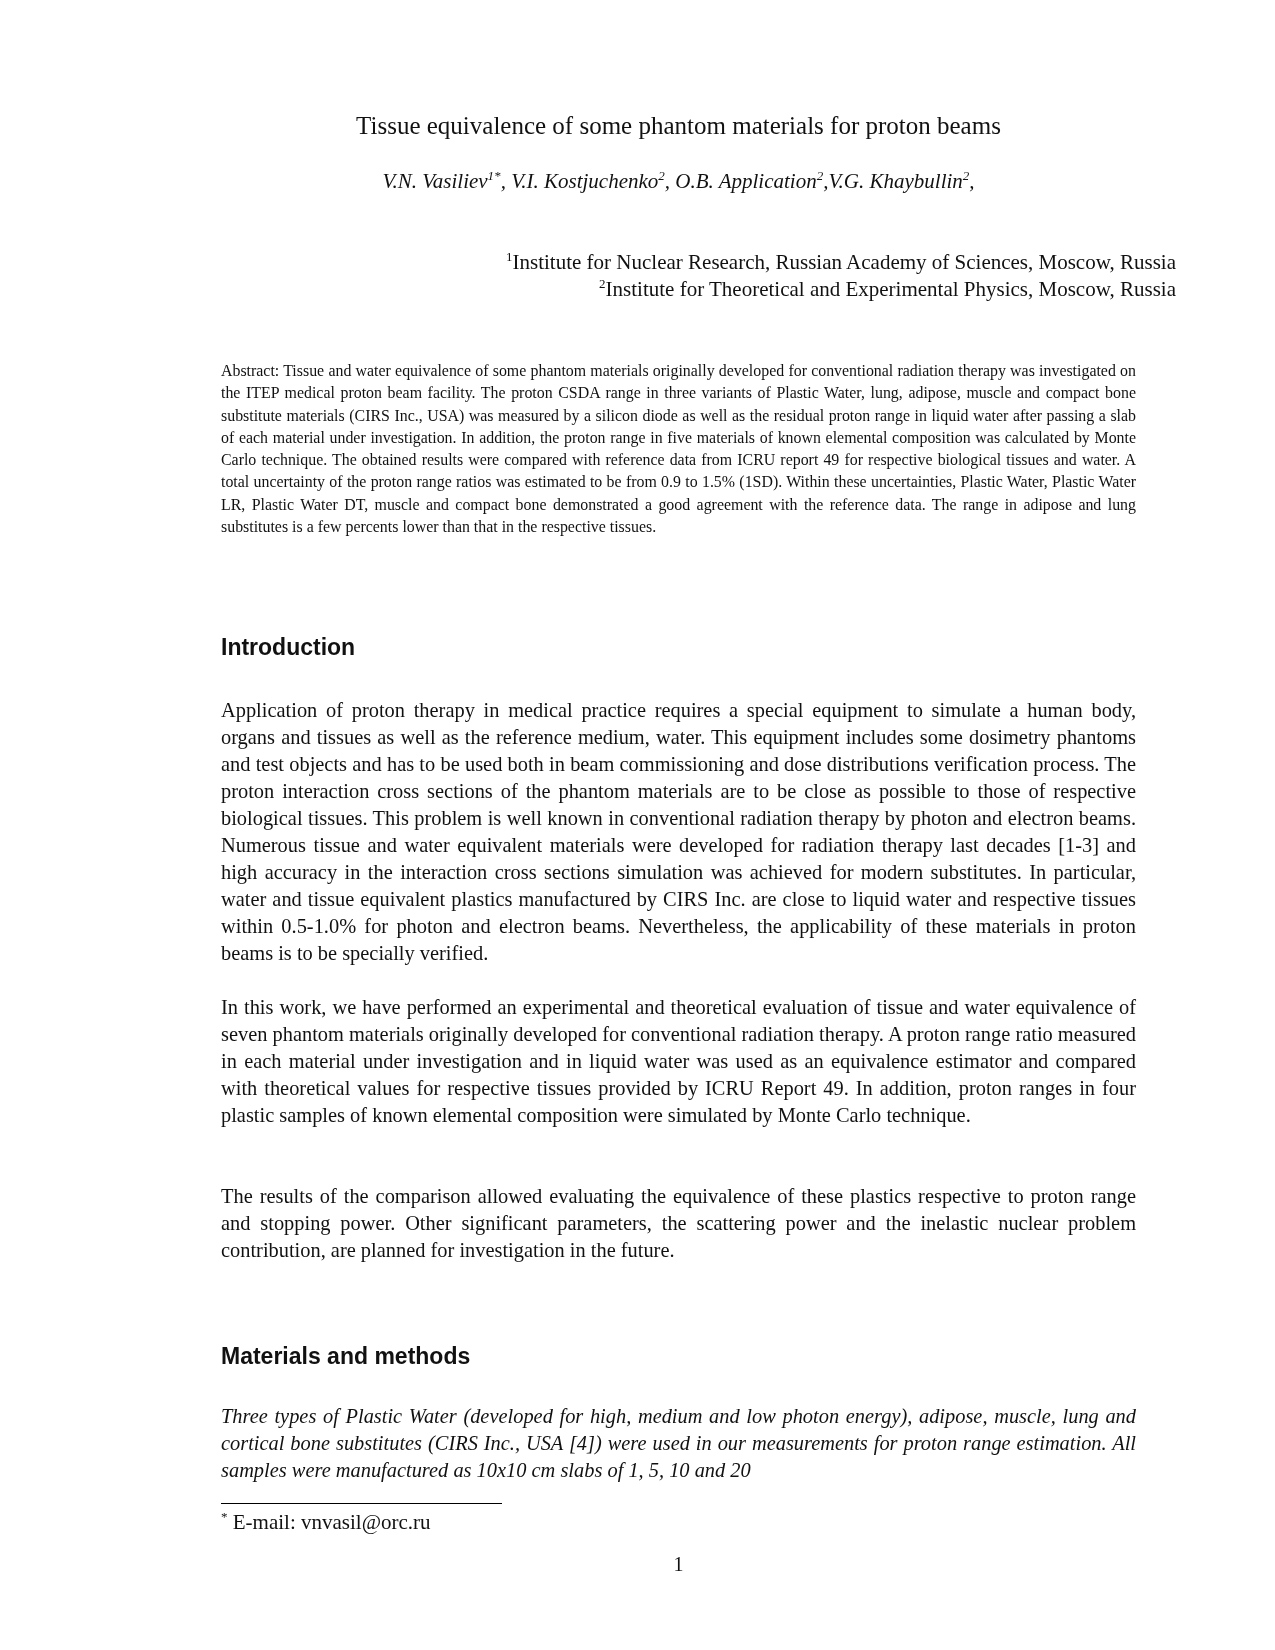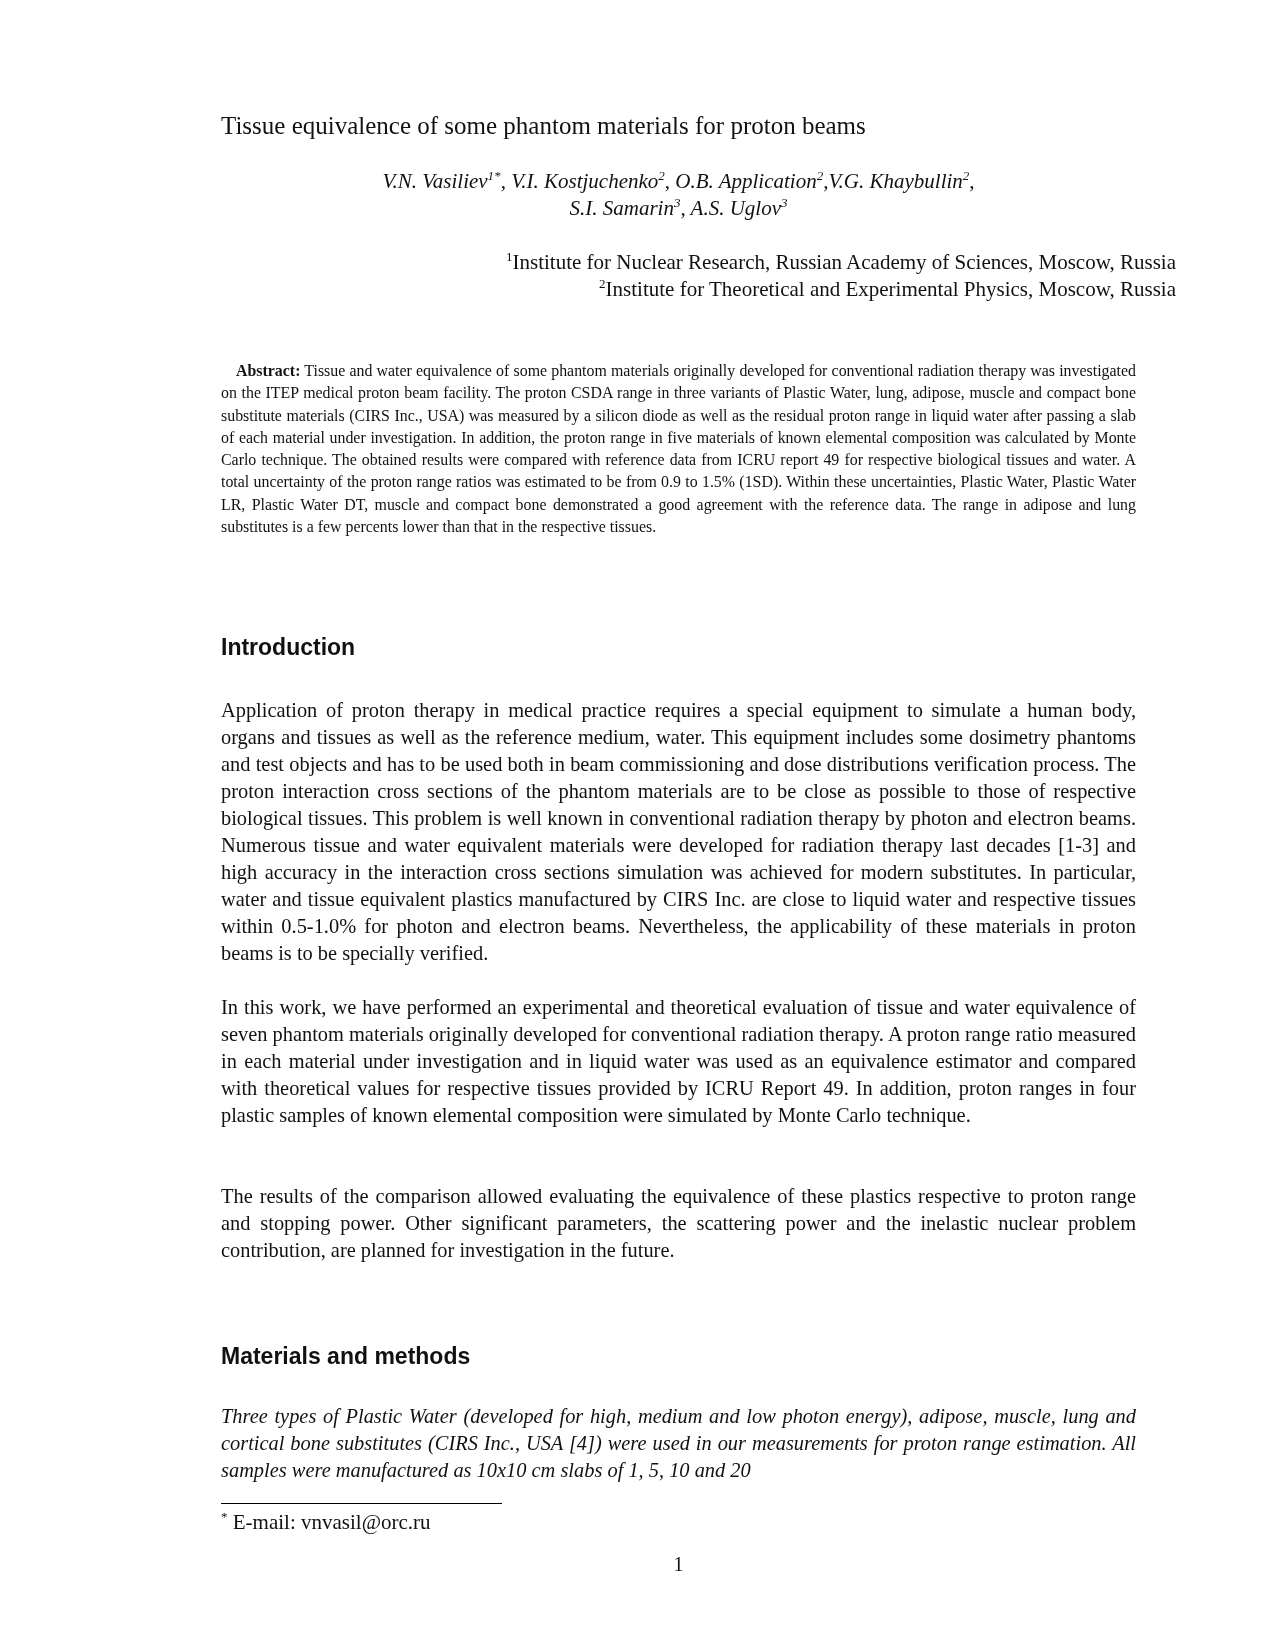--- a/index.html
+++ b/index.html
@@ -1,43 +1,40 @@
 <!DOCTYPE html>
 <html><head>
 <meta charset="utf-8">
 <style>
   html, body { margin: 0; padding: 0; background: #ffffff; }
   body { width: 1275px; height: 1650px; position: relative; overflow: hidden;
          font-family: "Liberation Serif", serif; color: #111; }
   .page { position: absolute; left: 221px; width: 915px; top: 0; }
-  .title { position: absolute; top: 112px; left: 0; width: 915px; font-size: 25px; }
+  .title { position: absolute; top: 112px; left: 0; width: 915px; font-size: 25px; text-align: center; }
   .authors { position: absolute; top: 168px; left: 0; width: 915px; font-size: 21px; font-style: italic; line-height: 27px; text-align: center; }
   .affils { position: absolute; top: 249px; left: -40px; width: 995px; font-size: 21px; line-height: 27px; text-align: right; }
   sup { font-size: 0.62em; line-height: 0; vertical-align: super; }
   .abstract { position: absolute; top: 360px; left: 0; width: 915px; font-size: 15.9px; line-height: 22.3px; text-align: justify; }
-  .abstract b { font-weight: bold; margin-left: 15px; }
+  .abstract b { font-weight: normal; }
   .h2 { position: absolute; left: 0; font-family: "Liberation Sans", sans-serif; font-weight: bold; font-size: 23px; }
   .body { position: absolute; left: 0; width: 915px; font-size: 20.4px; line-height: 27px; text-align: justify; }
   .rule { position: absolute; top: 1503px; left: 0; width: 281px; height: 1px; background: #000; }
   .foot { position: absolute; top: 1510px; left: 0; font-size: 21px; }
   .pagenum { position: absolute; top: 1553px; left: 0; width: 915px; text-align: center; font-size: 20px; }
 </style>
 </head>
 <body>
 
 <div class="page">
 
   <div class="title">Tissue equivalence of some phantom materials for proton beams</div>
 
   <div class="authors">
     <div>
       <span><span>V.N. Vasiliev</span><sup>1*</sup><span>, </span></span><span><span>V.I. Kostjuchenko</span><sup>2</sup><span>, </span></span><span><span>O.B. Application</span><sup>2</sup><span>,</span></span><span><span>V.G. Khaybullin</span><sup>2</sup><span>,</span></span>
-    </div>
-    <div>
-      <span><span>S.I. Samarin</span><sup>3</sup><span>, </span></span><span><span>A.S. Uglov</span><sup>3</sup></span>
     </div>
   </div>
 
   <div class="affils">
     <div><sup>1</sup><span>Institute for Nuclear Research, Russian Academy of Sciences, Moscow, Russia</span></div>
     <div><sup>2</sup><span>Institute for Theoretical and Experimental Physics, Moscow, Russia</span></div>
   </div>
 
   <div class="abstract"><b>Abstract:</b><span> Tissue and water equivalence of some phantom materials originally developed for conventional radiation therapy was investigated on the ITEP medical proton beam facility. The proton CSDA range in three variants of Plastic Water, lung, adipose, muscle and compact bone substitute materials (CIRS Inc., USA) was measured by a silicon diode as well as the residual proton range in liquid water after passing a slab of each material under investigation. In addition, the proton range in five materials of known elemental composition was calculated by Monte Carlo technique. The obtained results were compared with reference data from ICRU report 49 for respective biological tissues and water. A total uncertainty of the proton range ratios was estimated to be from 0.9 to 1.5% (1SD). Within these uncertainties, Plastic Water, Plastic Water LR, Plastic Water DT, muscle and compact bone demonstrated a good agreement with the reference data. The range in adipose and lung substitutes is a few percents lower than that in the respective tissues.</span></div>
 

